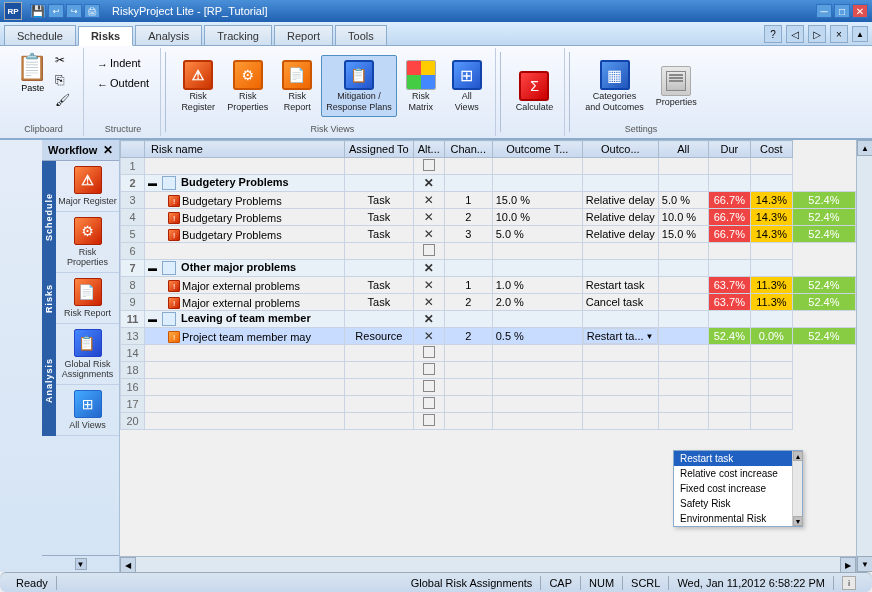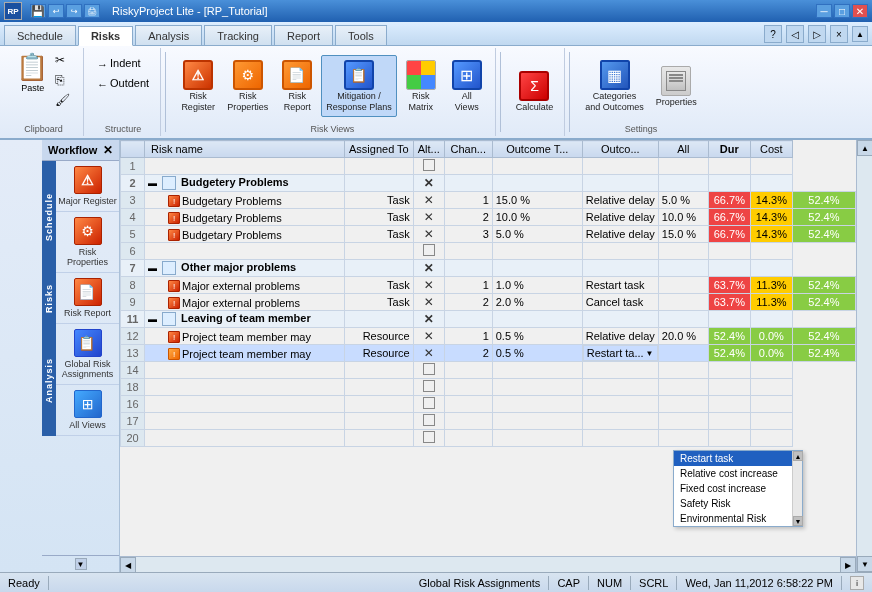--- a/index.html
+++ b/index.html
@@ -153,32 +153,33 @@
       background: #dde8f0;
     }
 
     .checkbox-cell { text-align: center; }
     .checkbox-x { font-size: 12px; color: #333; }
 
     .cell-green { background: #88cc44 !important; color: white; text-align: center; }
     .cell-yellow { background: #ffcc00 !important; text-align: center; }
     .cell-red { background: #ee4444 !important; color: white; text-align: center; }
 
-    .num-cell { text-align: right; }
+    .num-cell { text-align: center; }
 
     
     .status-bar {
       background: linear-gradient(to bottom, #d8e4f0, #c8d8ec);
       border-top: 1px solid #99aabb;
       height: 20px;
       display: flex;
       align-items: center;
-      padding: 0 8px;
+      padding: 0 16px;
       gap: 8px;
       font-size: 10px;
+      border-radius: 6px;
     }
     .status-separator { width: 1px; height: 14px; background: #99aabb; }
     .dropdown-item {
       padding: 2px 6px;
       cursor: pointer;
       font-size: 10px;
     }
     .dropdown-item.selected { background: #2060c0; color: white; }
 
     
@@ -472,21 +473,21 @@
         <thead>
           <tr>
             <th style="width:24px;"></th>
             <th style="width:200px;text-align:left;padding-left:6px;">Risk name</th>
             <th style="width:65px;">Assigned To</th>
             <th style="width:30px;">Alt...</th>
             <th style="width:48px;">Chan...</th>
             <th style="width:90px;">Outcome T...</th>
             <th style="width:52px;">Outco...</th>
             <th style="width:50px;">All</th>
-            <th style="width:42px;font-weight:bold;">Dur</th>
+            <th style="width:42px;">Dur</th>
             <th style="width:42px;">Cost</th>
           </tr>
         </thead>
         <tbody id="grid-body">
 
           <tr>
             <td class="row-num">1</td>
             <td></td>
             <td></td>
             <td class="checkbox-cell"><div style="width:12px;height:12px;border:1px solid #888;display:inline-block;"></div></td>
@@ -651,38 +652,20 @@
             <td></td>
             <td class="checkbox-cell"><span class="checkbox-x">✕</span></td>
             <td></td>
             <td></td>
             <td></td>
             <td></td>
             <td></td>
             <td></td>
           </tr>
 
-          <tr>
-            <td class="row-num">12</td>
-            <td>
-              <span style="padding-left:20px;display:inline-flex;align-items:center;gap:2px;">
-                <span style="display:inline-block;width:12px;height:12px;background:linear-gradient(135deg,#ff8844,#cc2200);border:1px solid #aa2200;border-radius:1px;vertical-align:middle;font-size:8px;color:white;text-align:center;line-height:12px;">!</span>
-                Project team member may
-              </span>
-            </td>
-            <td class="num-cell">Resource</td>
-            <td class="checkbox-cell"><span class="checkbox-x">✕</span></td>
-            <td class="num-cell">1</td>
-            <td>0.5 %</td>
-            <td>Relative delay</td>
-            <td>20.0 %</td>
-            <td class="cell-green">52.4%</td>
-            <td class="cell-green">0.0%</td>
-            <td class="cell-green">52.4%</td>
-          </tr>
 
           <tr style="background:#c8dcff;">
             <td class="row-num">13</td>
             <td style="background:#c8dcff;">
               <span style="padding-left:20px;display:inline-flex;align-items:center;gap:2px;">
                 <span style="display:inline-block;width:12px;height:12px;background:linear-gradient(135deg,#ffaa44,#ee6600);border:1px solid #cc5500;border-radius:1px;vertical-align:middle;font-size:8px;color:white;text-align:center;line-height:12px;">!</span>
                 Project team member may
               </span>
             </td>
             <td class="num-cell" style="background:#c8dcff;">Resource</td>

